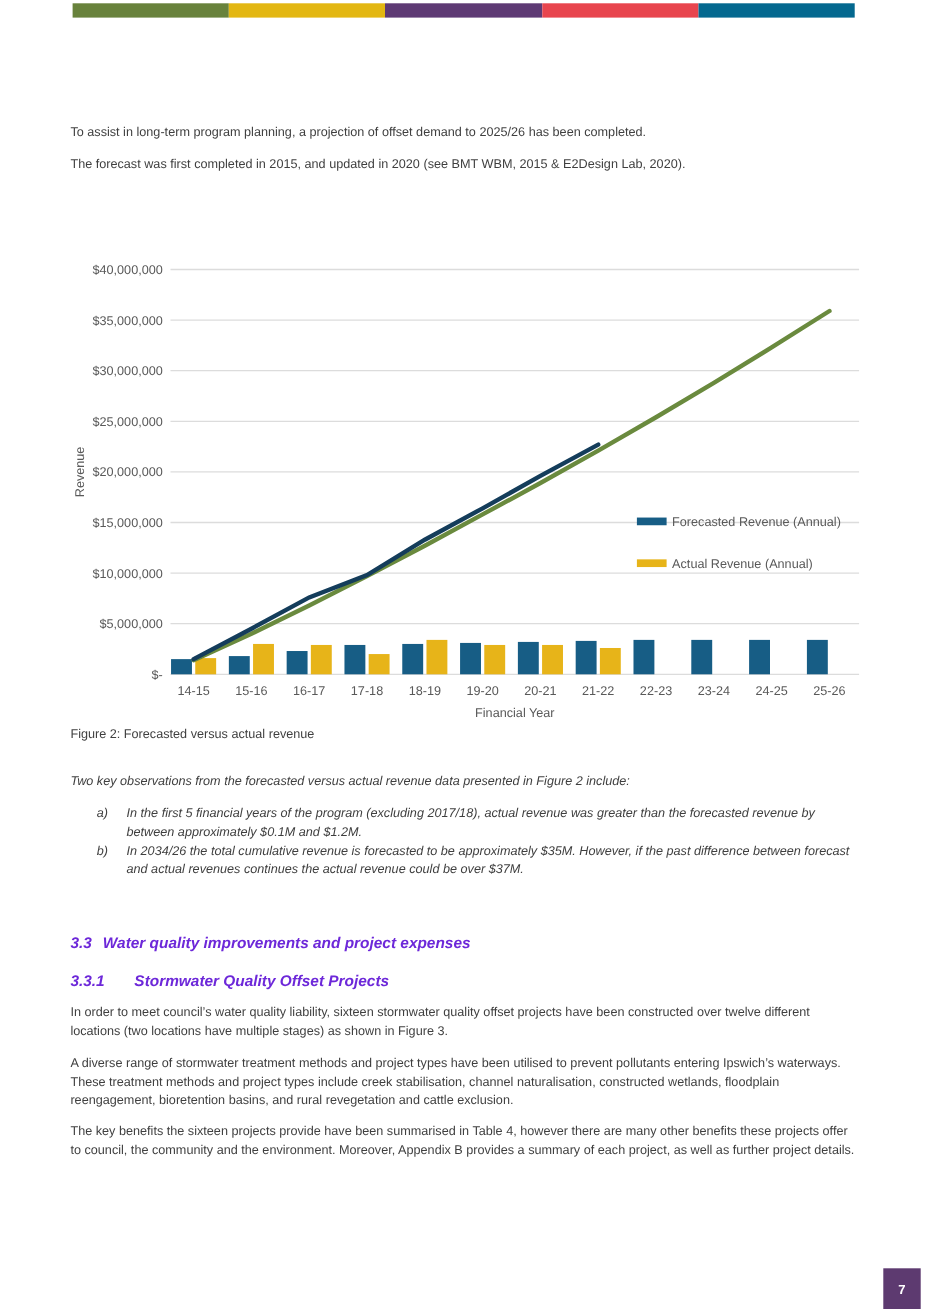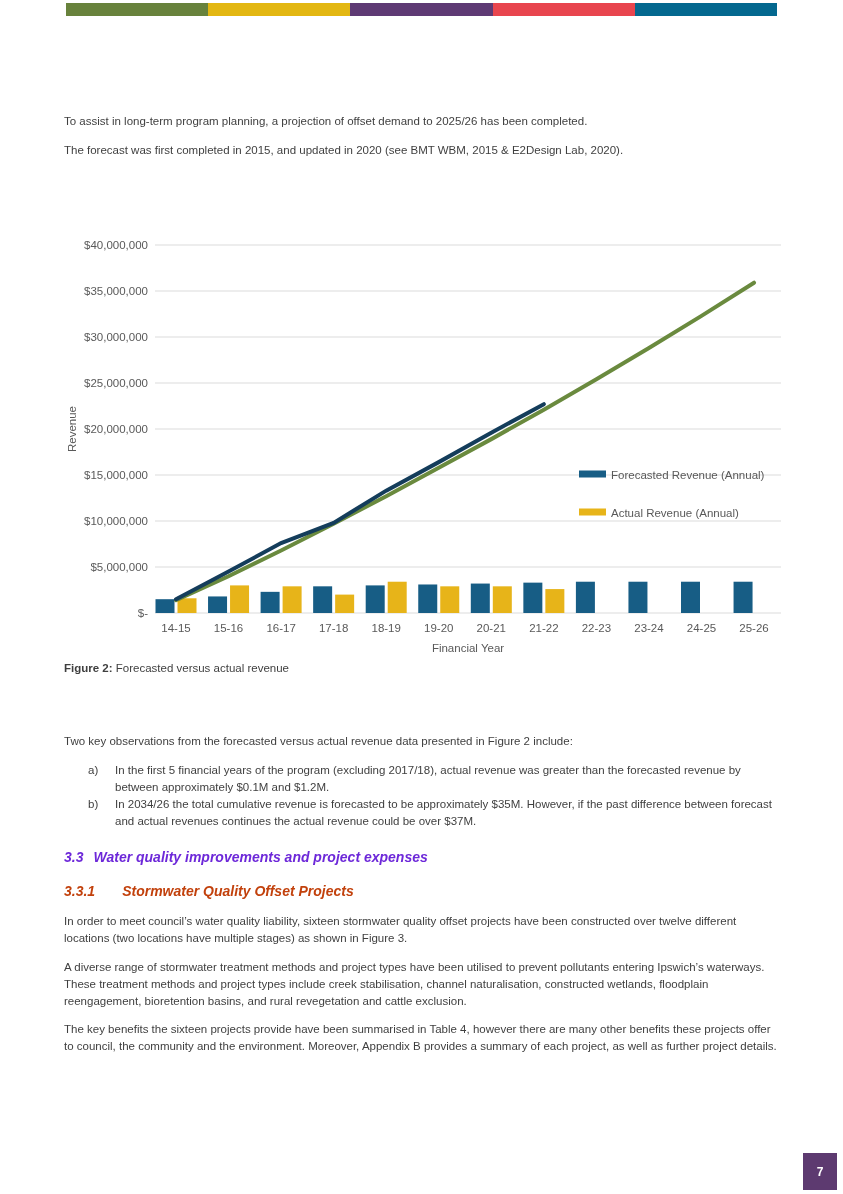--- a/index.html
+++ b/index.html
@@ -9,22 +9,22 @@
     overflow:hidden;
   }
   .page{position:absolute;inset:0;background:#fff;}
   .top-bar{position:absolute;left:66px;top:3px;width:711px;height:13px;display:flex;}
   .top-bar .seg{flex:1 1 20%;height:100%;}
   .textcol{position:absolute;left:64px;width:715px;font-size:11.5px;line-height:17px;}
   .textcol p{margin:0 0 11.5px 0;}
   .intro{top:113px;}
   .chart-wrap{position:absolute;left:0;top:235px;width:843px;height:430px;}
   .caption{position:absolute;left:64px;top:662px;font-size:11.5px;color:#3f3f3f;}
-  .caption b{font-weight:bold;}
-  .observations{top:733px;}
+  .caption b{font-weight:normal;}
+  .observations{top:703px;font-style:italic;}
   .obs-list{margin:0;padding:0;list-style:none;}
   .obs-item{display:flex;margin:0 0 0 24px;}
   .obs-item .marker{width:27px;flex:0 0 27px;}
   .obs-item .obs-text{flex:1;}
   .sections{top:848px;}
   h2.sec{font-size:14px;font-style:italic;font-weight:bold;color:#6d28d9;margin:0 0 16px 0;line-height:18px;}
   h2.sec .num{margin-right:10px;}
   h3.sub{font-size:14px;font-style:italic;font-weight:600;margin:0 0 13px 0;line-height:18px;}
   h3.sub .num{margin-right:27px;}
   .page-badge{
@@ -130,21 +130,21 @@
         <span class="marker">b)</span>
         <span class="obs-text">In 2034/26 the total cumulative revenue is forecasted to be approximately $35M. However, if the past difference between forecast and actual revenues continues the actual revenue could be over $37M.</span>
       </div>
     </div>
   </div>
 
   <div class="textcol sections">
     <h2 class="sec">
       <span class="num">3.3</span><span>Water quality improvements and project expenses</span>
     </h2>
-    <h3 class="sub" style="color: #c2410c;">
+    <h3 class="sub" style="color: #6d28d9;">
       <span class="num">3.3.1</span><span>Stormwater Quality Offset Projects</span>
     </h3>
     <p>In order to meet council’s water quality liability, sixteen stormwater quality offset projects have been constructed over twelve different locations (two locations have multiple stages) as shown in Figure 3.</p>
     <p>A diverse range of stormwater treatment methods and project types have been utilised to prevent pollutants entering Ipswich’s waterways. These treatment methods and project types include creek stabilisation, channel naturalisation, constructed wetlands, floodplain reengagement, bioretention basins, and rural revegetation and cattle exclusion.</p>
     <p>The key benefits the sixteen projects provide have been summarised in Table 4, however there are many other benefits these projects offer to council, the community and the environment. Moreover, Appendix B provides a summary of each project, as well as further project details.</p>
   </div>
 
   <div class="page-badge" style="background-color: rgb(93, 58, 112);">
     <span>7</span>
   </div>

